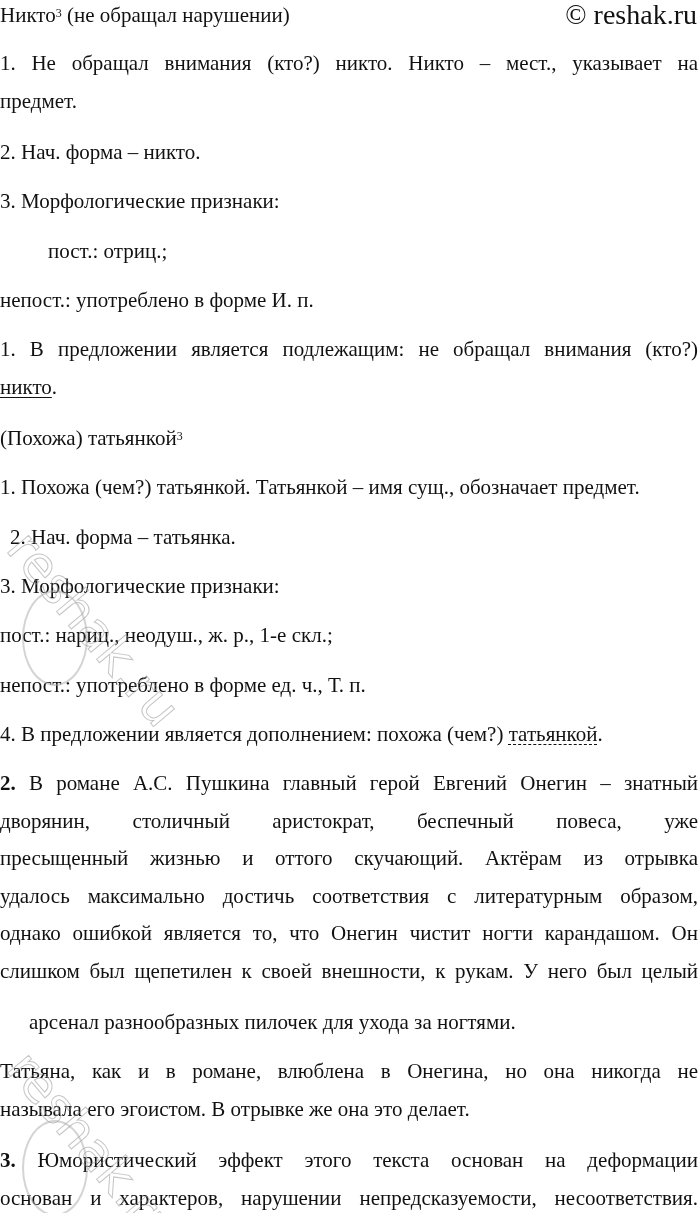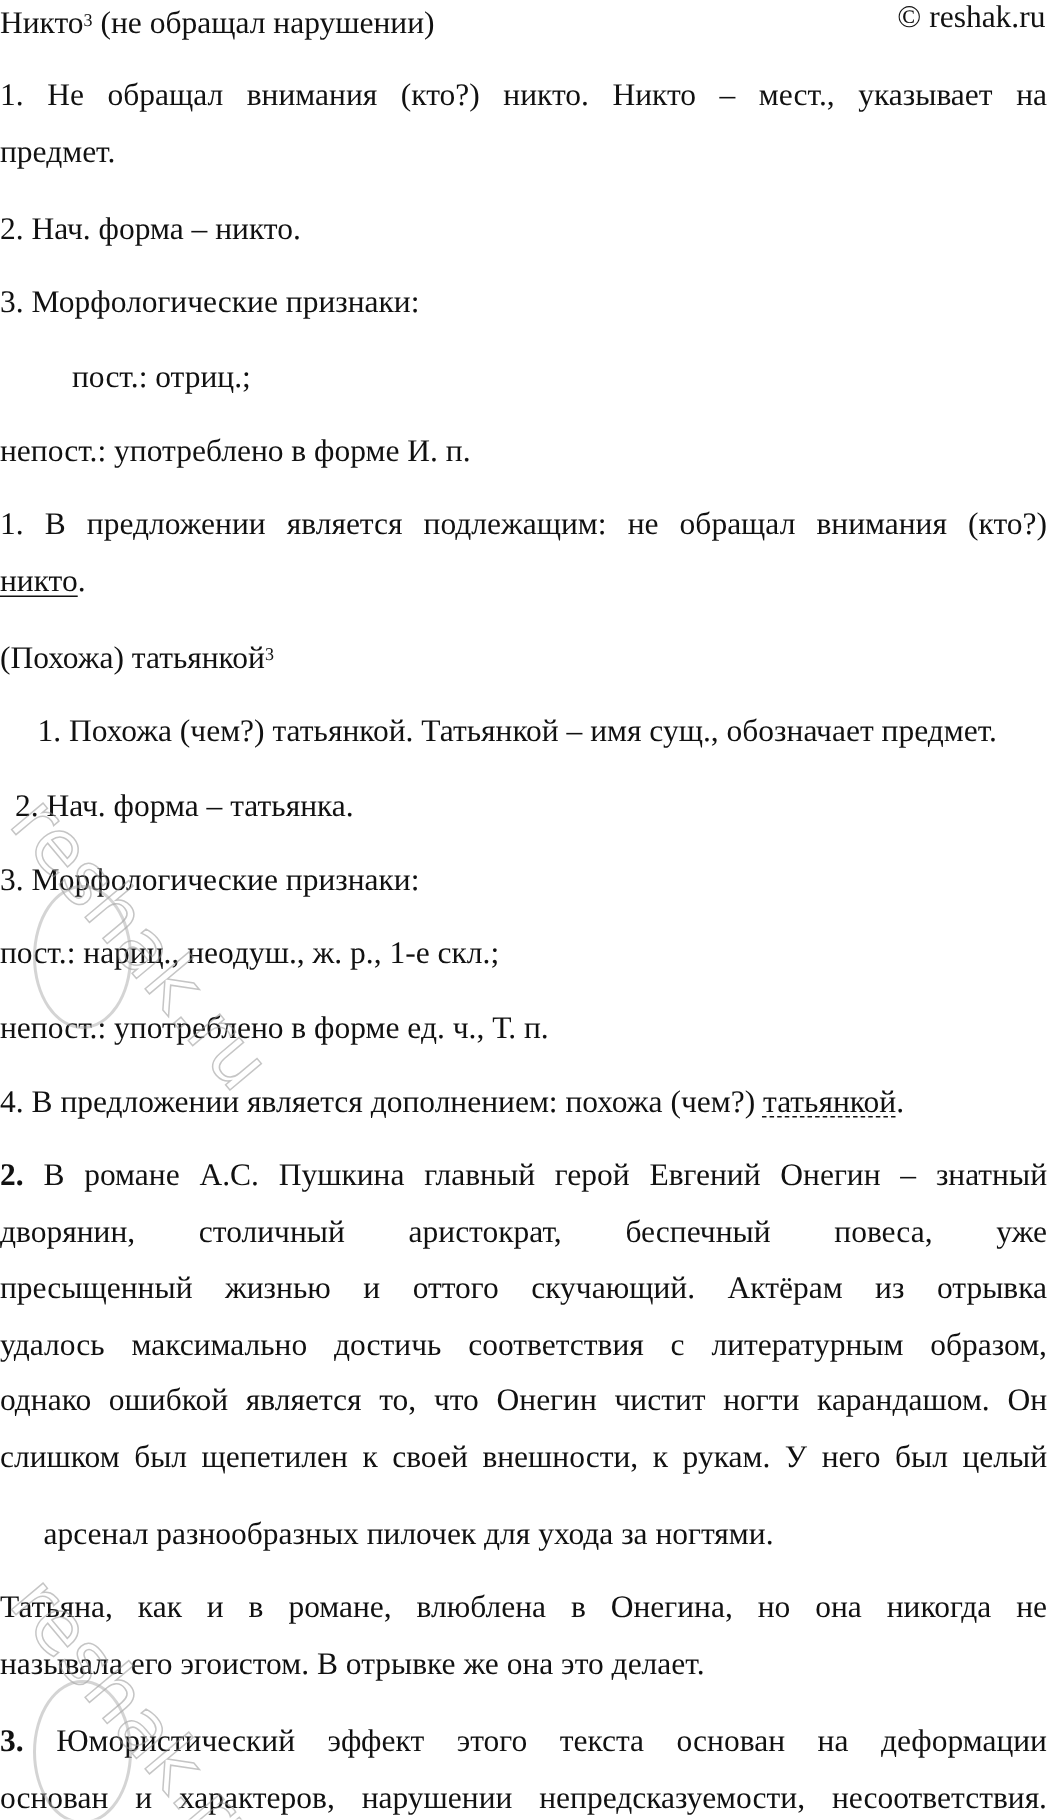--- a/index.html
+++ b/index.html
@@ -5,21 +5,21 @@
   html, body { margin: 0; padding: 0; background: #ffffff; }
   body {
     width: 700px; height: 1213px; overflow: hidden; position: relative;
     font-family: "Liberation Serif", "DejaVu Serif", serif;
     color: #111111; font-size: 21px;
   }
   .page { position: absolute; left: 0; top: 0; width: 700px; }
   .line { position: absolute; left: 0; white-space: nowrap; line-height: 24px; }
   .justify { width: 698px; text-align: justify; text-align-last: justify; white-space: normal; }
   sup { font-size: 12px; vertical-align: top; position: relative; top: -2px; }
-  .copyright { position: absolute; right: 3px; top: -1px; font-size: 21px; }
+  .copyright { position: absolute; right: 3px; top: -1px; font-size: 28px; }
   .u-solid { text-decoration: underline; text-decoration-thickness: 1px; text-underline-offset: 3px; }
   .u-dashed { text-decoration: underline dashed; text-decoration-thickness: 1px; text-underline-offset: 3px; }
   b { font-weight: bold; }
   .watermark {
     position: absolute; color: transparent; -webkit-text-stroke: 1px rgba(150,150,150,0.55);
     font-family: "DejaVu Sans", sans-serif; font-size: 50px; transform: rotate(50deg);
     transform-origin: left top; pointer-events: none; white-space: nowrap;
   }
   .wm-circle {
     position: absolute; width: 62px; height: 92px; border-radius: 50%;
@@ -43,21 +43,21 @@
   <div class="line" style="top:239px;padding-left:48px;">пост.: отриц.;</div>
   <div class="line" style="top:288px;">непост.: употреблено в форме И. п.</div>
   <div class="line justify" style="top:337px;">1. В предложении является подлежащим: не обращал внимания (кто?)</div>
   <div class="line" style="top:375px;">
     <span class="u-solid">никто</span><span>.</span>
   </div>
 
   <div class="line" style="top:426px;">
     <span>(Похожа) татьянкой</span><sup>3</sup>
   </div>
-  <div class="line" style="top:475px;padding-left:25px;">1. Похожа (чем?) татьянкой. Татьянкой – имя сущ., обозначает предмет.</div>
+  <div class="line" style="top:475px;">1. Похожа (чем?) татьянкой. Татьянкой – имя сущ., обозначает предмет.</div>
   <div class="line" style="top:525px;margin-left:10px;">2. Нач. форма – татьянка.</div>
   <div class="line" style="top:574px;">3. Морфологические признаки:</div>
   <div class="line" style="top:623px;">пост.: нариц., неодуш., ж. р., 1-е скл.;</div>
   <div class="line" style="top:673px;">непост.: употреблено в форме ед. ч., Т. п.</div>
   <div class="line" style="top:722px;">
     <span>4. В предложении является дополнением: похожа (чем?) </span><span class="u-dashed">татьянкой</span><span>.</span>
   </div>
 
   <div class="line justify" style="top:771px;">
     <b>2.</b><span> В романе А.С. Пушкина главный герой Евгений Онегин – знатный</span>

